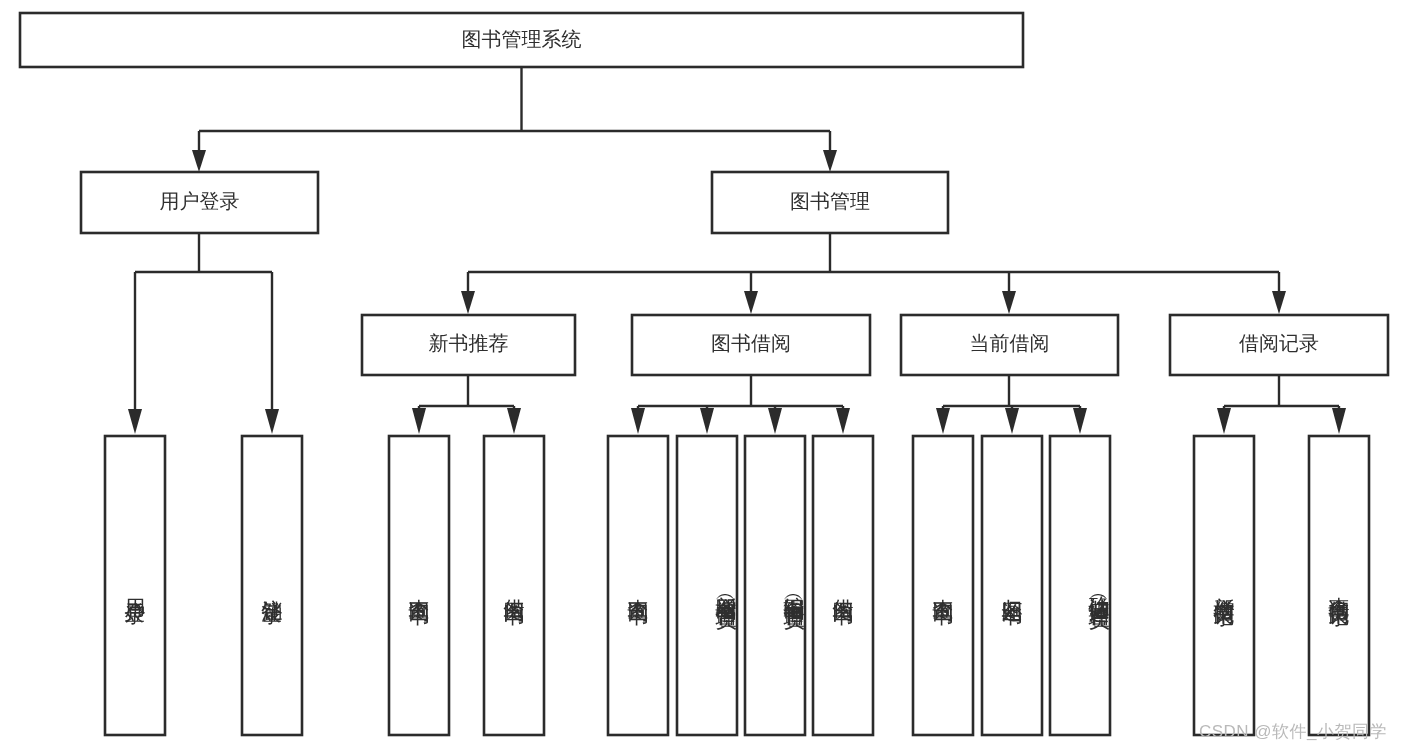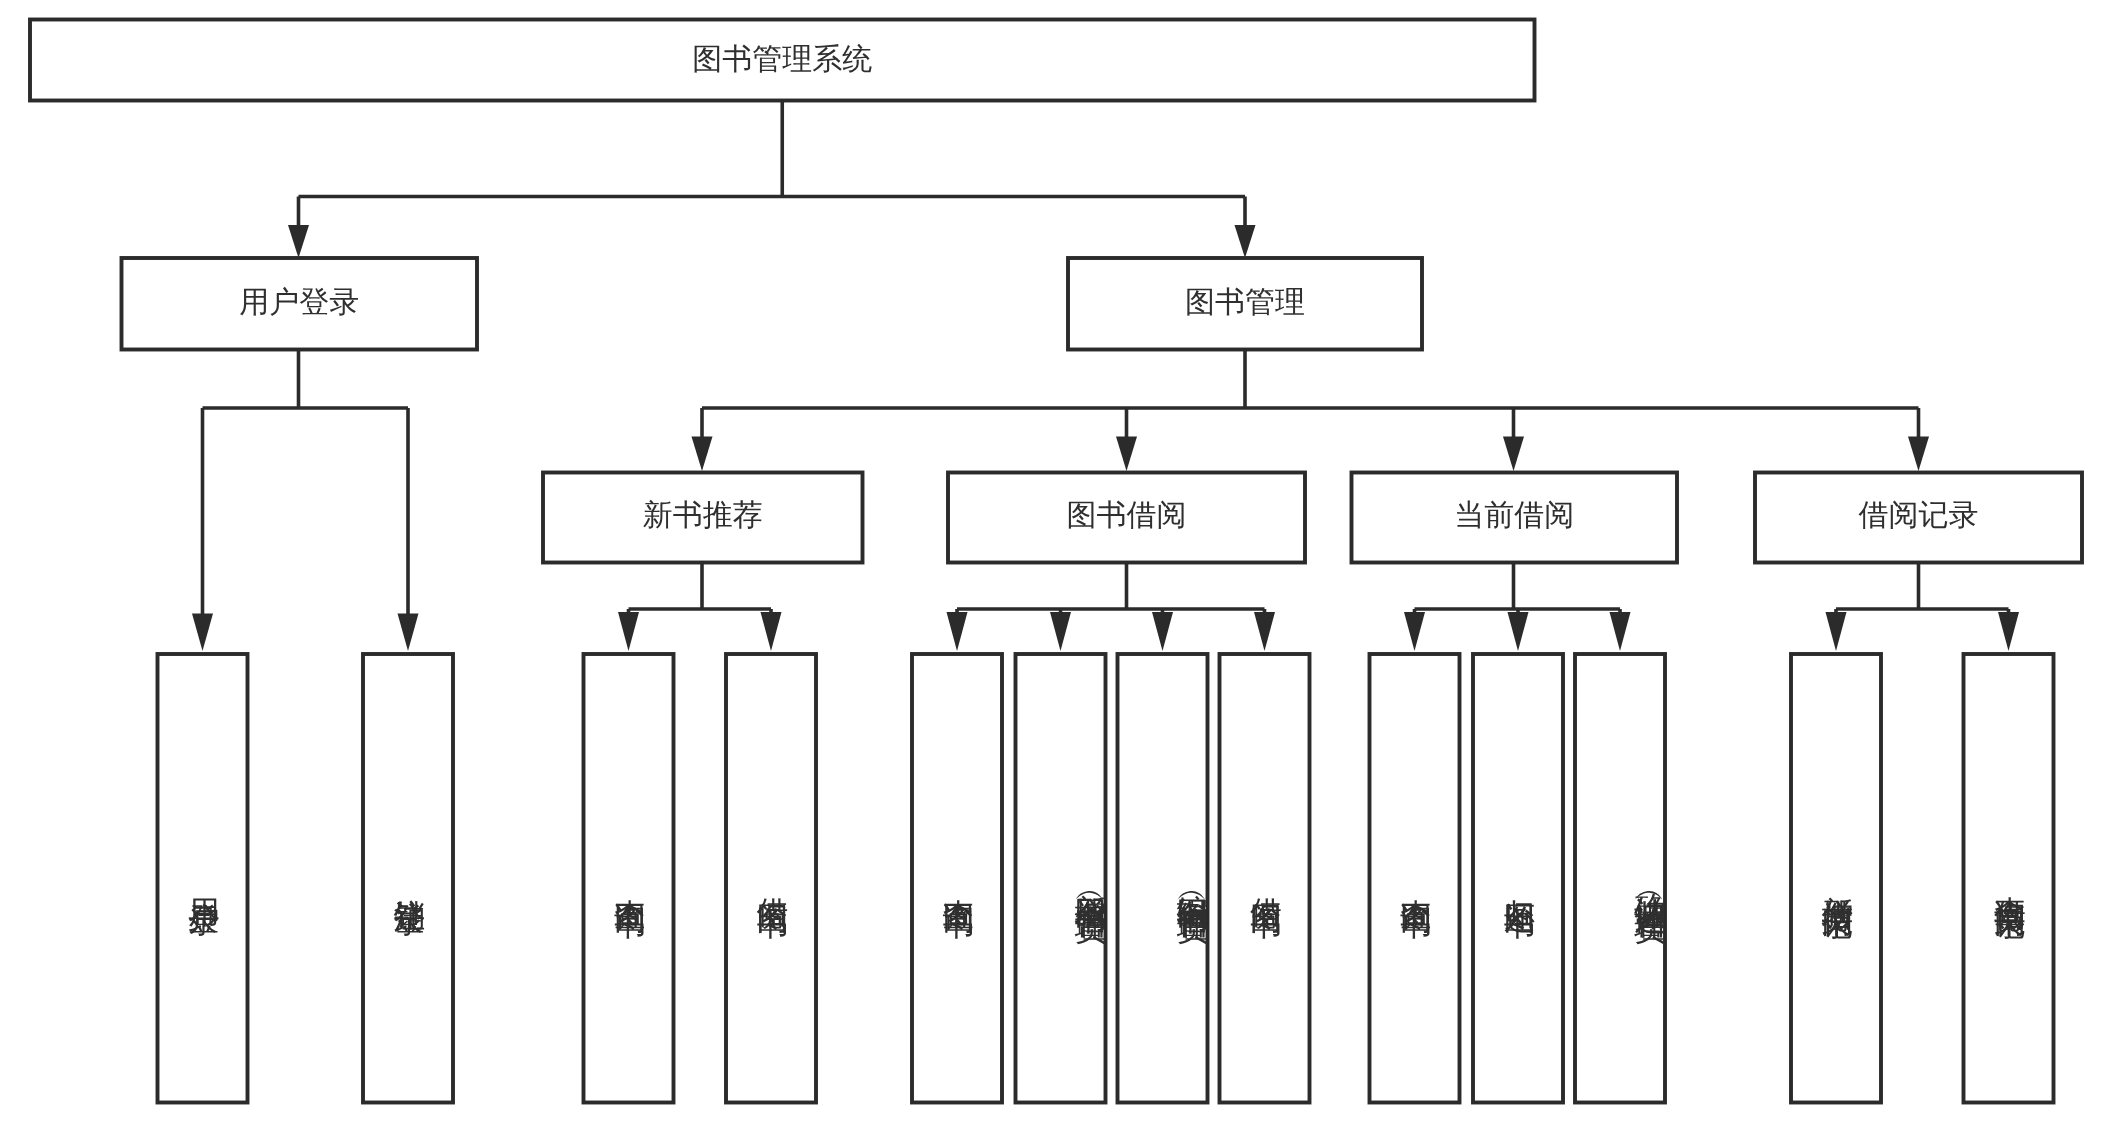--- a/index.html
+++ b/index.html
@@ -217,13 +217,14 @@
   <div class="vlabel" style="left:745px; top:440px; width:60px; height:295px; display:flex; align-items:flex-start; justify-content:center;">编辑图书（管理员）</div>
   <div class="vlabel" style="left:813px; top:436px; width:60px; height:299px; display:flex; align-items:center; justify-content:center;">借阅图书</div>
 
   <div class="vlabel" style="left:913px; top:436px; width:60px; height:299px; display:flex; align-items:center; justify-content:center;">查询图书</div>
   <div class="vlabel" style="left:982px; top:436px; width:60px; height:299px; display:flex; align-items:center; justify-content:center;">归还图书</div>
   <div class="vlabel" style="left:1050px; top:440px; width:60px; height:295px; display:flex; align-items:flex-start; justify-content:center;">确认归还（管理员）</div>
 
   <div class="vlabel" style="left:1194px; top:436px; width:60px; height:299px; display:flex; align-items:center; justify-content:center;">新增借阅记录</div>
   <div class="vlabel" style="left:1309px; top:436px; width:60px; height:299px; display:flex; align-items:center; justify-content:center;">查询借阅记录</div>
 
+  <div class="watermark">CSDN @软件_小贺同学</div>
 </div>
 
 </body></html>

